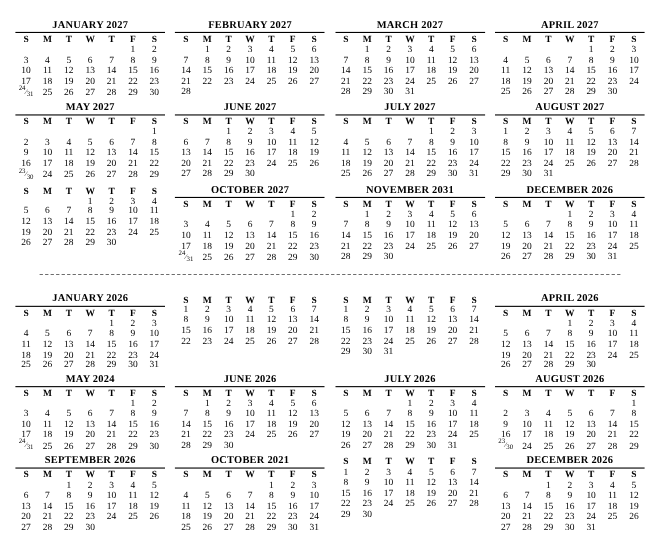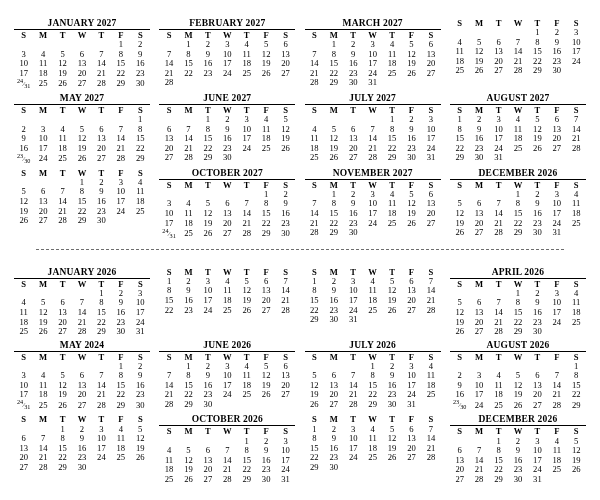--- a/index.html
+++ b/index.html
@@ -286,20 +286,21 @@
                 <td>30</td>
                 <td>31</td>
                 <td class="empty"></td>
                 <td class="empty"></td>
                 <td class="empty"></td>
               </tr>
             </tbody>
           </table>
         </div>
         <div class="month">
+          <div class="month-title">APRIL 2027</div>
           <table class="cal">
             <thead>
               <tr>
                 <th>S</th>
                 <th>M</th>
                 <th>T</th>
                 <th>W</th>
                 <th>T</th>
                 <th>F</th>
                 <th>S</th>
@@ -729,21 +730,21 @@
                 <td>26</td>
                 <td>27</td>
                 <td>28</td>
                 <td>29</td>
                 <td>30</td>
               </tr>
             </tbody>
           </table>
         </div>
         <div class="month">
-          <div class="month-title">NOVEMBER 2027</div>
+          <div class="month-title">NOVEMBER 2031</div>
           <table class="cal">
             <thead>
               <tr>
                 <th>S</th>
                 <th>M</th>
                 <th>T</th>
                 <th>W</th>
                 <th>T</th>
                 <th>F</th>
                 <th>S</th>
@@ -1359,83 +1360,84 @@
                 <td>27</td>
                 <td>28</td>
                 <td>29</td>
               </tr>
             </tbody>
           </table>
         </div>
       </div>
       <div class="row">
         <div class="month">
-          <table class="cal">
-            <thead>
-              <tr>
-                <th>S</th>
-                <th>M</th>
-                <th>T</th>
-                <th>W</th>
-                <th>T</th>
-                <th>F</th>
-                <th>S</th>
-              </tr>
-            </thead>
-            <tbody>
-              <tr>
-                <td class="empty"></td>
-                <td class="empty"></td>
-                <td>1</td>
-                <td>2</td>
-                <td>3</td>
-                <td>4</td>
-                <td>5</td>
-              </tr>
-              <tr>
-                <td>6</td>
-                <td>7</td>
-                <td>8</td>
-                <td>9</td>
-                <td>10</td>
-                <td>11</td>
-                <td>12</td>
-              </tr>
-              <tr>
-                <td>13</td>
-                <td>14</td>
-                <td>15</td>
-                <td>16</td>
-                <td>17</td>
-                <td>18</td>
-                <td>19</td>
-              </tr>
-              <tr>
-                <td>20</td>
-                <td>21</td>
-                <td>22</td>
-                <td>23</td>
-                <td>24</td>
-                <td>25</td>
-                <td>26</td>
-              </tr>
-              <tr>
-                <td>27</td>
-                <td>28</td>
-                <td>29</td>
-                <td>30</td>
-                <td class="empty"></td>
-                <td class="empty"></td>
-                <td class="empty"></td>
-              </tr>
-            </tbody>
-          </table>
-        </div>
-        <div class="month">
-          <div class="month-title">OCTOBER 2026</div>
+          <div class="month-title">SEPTEMBER 2026</div>
+          <table class="cal">
+            <thead>
+              <tr>
+                <th>S</th>
+                <th>M</th>
+                <th>T</th>
+                <th>W</th>
+                <th>T</th>
+                <th>F</th>
+                <th>S</th>
+              </tr>
+            </thead>
+            <tbody>
+              <tr>
+                <td class="empty"></td>
+                <td class="empty"></td>
+                <td>1</td>
+                <td>2</td>
+                <td>3</td>
+                <td>4</td>
+                <td>5</td>
+              </tr>
+              <tr>
+                <td>6</td>
+                <td>7</td>
+                <td>8</td>
+                <td>9</td>
+                <td>10</td>
+                <td>11</td>
+                <td>12</td>
+              </tr>
+              <tr>
+                <td>13</td>
+                <td>14</td>
+                <td>15</td>
+                <td>16</td>
+                <td>17</td>
+                <td>18</td>
+                <td>19</td>
+              </tr>
+              <tr>
+                <td>20</td>
+                <td>21</td>
+                <td>22</td>
+                <td>23</td>
+                <td>24</td>
+                <td>25</td>
+                <td>26</td>
+              </tr>
+              <tr>
+                <td>27</td>
+                <td>28</td>
+                <td>29</td>
+                <td>30</td>
+                <td class="empty"></td>
+                <td class="empty"></td>
+                <td class="empty"></td>
+              </tr>
+            </tbody>
+          </table>
+        </div>
+        <div class="month">
+          <div class="month-title">OCTOBER 2021</div>
           <table class="cal">
             <thead>
               <tr>
                 <th>S</th>
                 <th>M</th>
                 <th>T</th>
                 <th>W</th>
                 <th>T</th>
                 <th>F</th>
                 <th>S</th>

